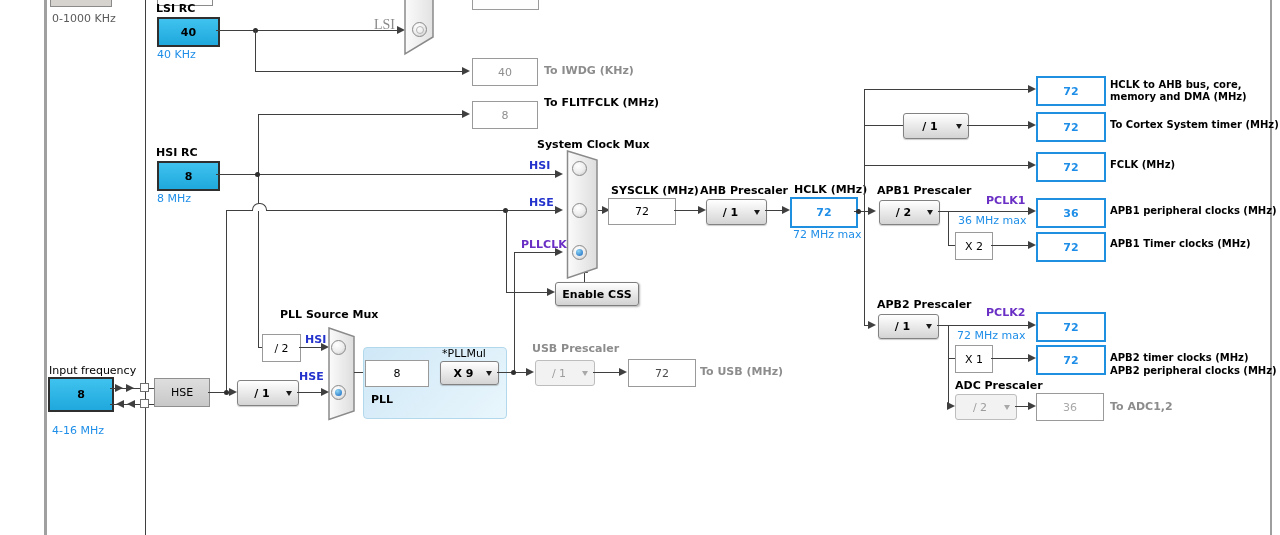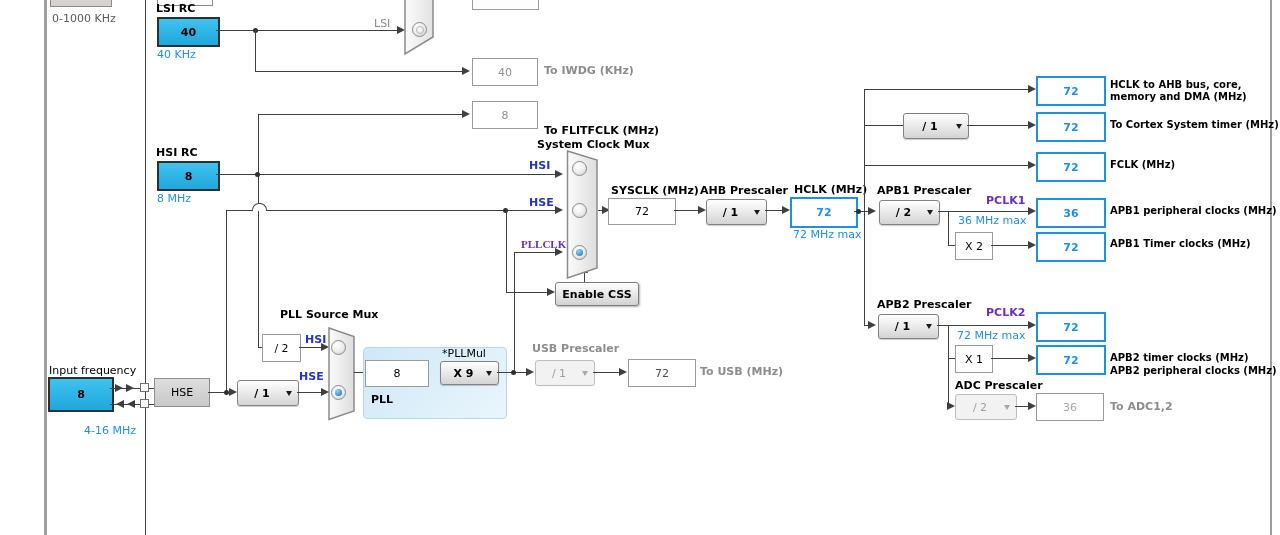--- a/index.html
+++ b/index.html
@@ -32,21 +32,21 @@
   .dd.dis .car{border-top-color:#a8a8a8;}
   .btn{position:absolute;display:flex;align-items:center;justify-content:center;font-weight:bold;
        background:linear-gradient(#ffffff,#d2d2d2);border:1px solid #7d7d7d;border-radius:3px;box-shadow:1px 1px 2px rgba(0,0,0,.3);}
   
   .bl{font-weight:bold;color:#000;text-align:center;}
   .s10{font-size:10px;}
   .gl{font-weight:bold;color:#8c8c8c;}
   .blue{color:#1e8ee8;}
   .navy{color:#2433cc;font-weight:bold;}
   .purple{color:#6a2fc4;font-weight:bold;}
-  .gsm{color:#8a8a8a;font-size:11px;}
+  .gsm{color:#8a8a8a;font-size:14px;font-family:Liberation Serif, serif;}
   .plain{color:#000;}
   .dim{color:#5a5a5a;}
   
   .radio{position:absolute;width:13px;height:13px;border-radius:50%;border:1px solid #8a8a8a;
          background:radial-gradient(circle at 38% 30%,#ffffff 0%,#ececec 55%,#c6c6c6 100%);
          display:flex;align-items:center;justify-content:center;}
   .radio .ring{width:6px;height:6px;border-radius:50%;border:1px solid #b3b3b3;}
   .radio .rdot{width:7px;height:7px;border-radius:50%;background:radial-gradient(circle at 35% 30%,#8ed6f5,#1565c0);}
   
   .panel{position:absolute;background:linear-gradient(135deg,#cfe8f7,#e9f6fc);border:1px solid #b2d8ec;border-radius:4px;}
@@ -97,21 +97,21 @@
     </div>
   <div class="abs gl" style="left:544px;top:64px;">To IWDG (KHz)</div>
 
   <div class="vl" style="left:258px;top:114px;height:90px;"></div>
   <div class="vl" style="left:258px;top:211px;height:136px;"></div>
   <div class="hl" style="left:258px;top:114px;width:204px;"></div>
   <div class="ar" style="left:462px;top:110px;"></div>
   <div class="vbox" style="left:472px;top:101px;width:64px;height:26px;">
       <span class="gval">8</span>
     </div>
-  <div class="abs bl" style="left:544px;top:124px;">To FLITFCLK (MHz)</div>
+  <div class="abs bl" style="left:544px;top:96px;">To FLITFCLK (MHz)</div>
 
   <div class="abs bl" style="left:156px;top:146px;">HSI RC</div>
   <div class="vbox cyan" style="left:157px;top:161px;width:59px;height:26px;">
       <span>8</span>
     </div>
   <div class="abs blue" style="left:157px;top:192px;text-align:center;">8 MHz</div>
   <div class="hl" style="left:216px;top:174px;width:339px;"></div>
   <div class="ar" style="left:555px;top:170px;"></div>
   <div class="dot" style="left:255px;top:172px;"></div>
 
@@ -136,21 +136,21 @@
     <defs>
         <linearGradient id="g2" x1="0" y1="0" x2="1" y2="0">
           <stop offset="0" stop-color="#fbfbfb"></stop>
           <stop offset="1" stop-color="#dddddd"></stop>
         </linearGradient>
       </defs>
     <polygon points="1.5,4 31,13 31,121 1.5,131" fill="url(#g2)" stroke="#8a8a8a" stroke-width="1.5"></polygon>
   </svg>
   <div class="abs navy" style="left:529px;top:159px;">HSI</div>
   <div class="abs navy" style="left:529px;top:196px;">HSE</div>
-  <div class="abs purple" style="left:521px;top:238px;font-family:Liberation Serif, serif;">PLLCLK</div>
+  <div class="abs purple" style="left:521px;top:238px;">PLLCLK</div>
   <div class="radio" style="left:572px;top:161px;"></div>
   <div class="radio" style="left:572px;top:203px;"></div>
   <div class="radio" style="left:572px;top:245px;">
       <div class="rdot"></div>
     </div>
 
   <div class="vl" style="left:514px;top:252px;height:120px;"></div>
   <div class="hl" style="left:514px;top:252px;width:41px;"></div>
   <div class="ar" style="left:555px;top:248px;"></div>
 
@@ -318,21 +318,21 @@
   <div class="ar" style="left:619px;top:368px;"></div>
   <div class="vbox" style="left:628px;top:359px;width:66px;height:26px;">
       <span class="dval">72</span>
     </div>
   <div class="abs gl" style="left:700px;top:365px;">To USB (MHz)</div>
 
   <div class="abs plain" style="left:49px;top:364px;">Input frequency</div>
   <div class="vbox cyan" style="left:48px;top:377px;width:62px;height:31px;">
       <span>8</span>
     </div>
-  <div class="abs blue" style="left:52px;top:424px;margin-left:32px;">4-16 MHz</div>
+  <div class="abs blue" style="left:52px;top:424px;">4-16 MHz</div>
   <div class="hl" style="left:110px;top:388px;width:44px;"></div>
   <div class="ar" style="left:115px;top:384px;"></div>
   <div class="ar" style="left:126px;top:384px;"></div>
   <div class="sq" style="left:140px;top:383px;"></div>
   <div class="hl" style="left:110px;top:404px;width:44px;"></div>
   <div class="al" style="left:116px;top:400px;"></div>
   <div class="al" style="left:127px;top:400px;"></div>
   <div class="sq" style="left:140px;top:399px;"></div>
   <div class="vbox grayfill" style="left:154px;top:378px;width:54px;height:27px;">
       <span>HSE</span>

